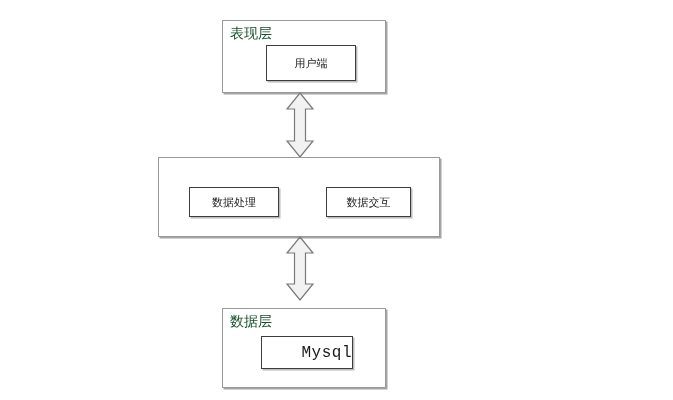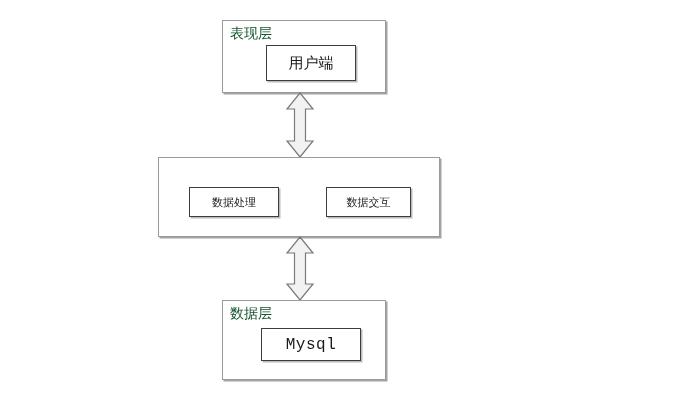--- a/index.html
+++ b/index.html
@@ -51,40 +51,40 @@
     display: flex;
     align-items: center;
     justify-content: center;
     box-shadow: 1.5px 1.5px 0 rgba(120,120,120,0.5);
   }
   .inner-text {
     color: #1a1a1a;
     white-space: nowrap;
     font-family: "Liberation Serif", "DejaVu Serif", serif;
   }
-  .inner-text.big  { font-size: 15px; }
+  .inner-text.big  { font-size: 11px; }
   .inner-text.small{ font-size: 11px; }
   .inner-text.mono {
     font-size: 16px;
     font-family: "Liberation Mono", "DejaVu Sans Mono", monospace;
     letter-spacing: 0.5px;
   }
 
   
   #box-presentation { left: 222px; top: 20px;  width: 164px; height: 73px; }
   #box-client       { left: 43px;  top: 24px;  width: 90px;  height: 36px; }
 
   
   #box-business     { left: 158px; top: 157px; width: 282px; height: 80px; }
   #box-data-process { left: 30px;  top: 29px;  width: 90px;  height: 30px; }
   #box-data-exchange{ left: 167px; top: 29px;  width: 85px;  height: 30px; }
 
   
-  #box-data-layer   { left: 222px; top: 300px; width: 164px; height: 80px; }
-  #box-mysql        { left: 38px;  top: 27px;  width: 100px; height: 33px; }
+  #box-data-layer   { left: 222px; top: 308px; width: 164px; height: 80px; }
+  #box-mysql        { left: 38px;  top: 27px;  width: 92px; height: 33px; justify-content: flex-end; }
 
   
   .arrow {
     position: absolute;
     width: 30px;
   }
   .arrow svg { display: block; width: 100%; height: 100%; }
   #arrow-top    { left: 285px; top: 92px;  height: 66px; }
   #arrow-bottom { left: 285px; top: 236px; height: 65px; }
 

